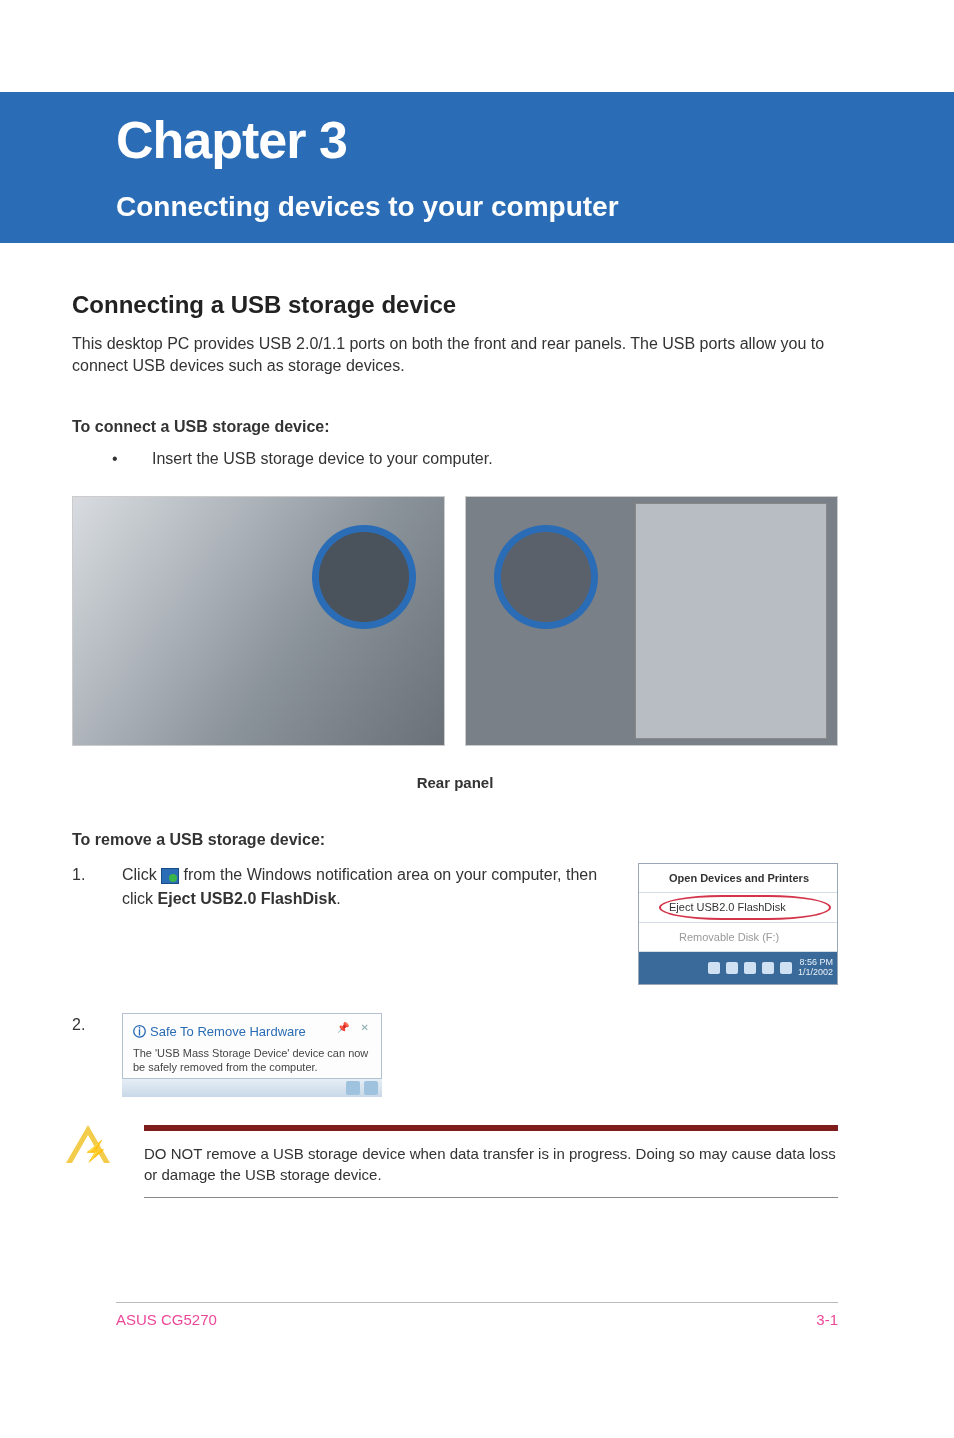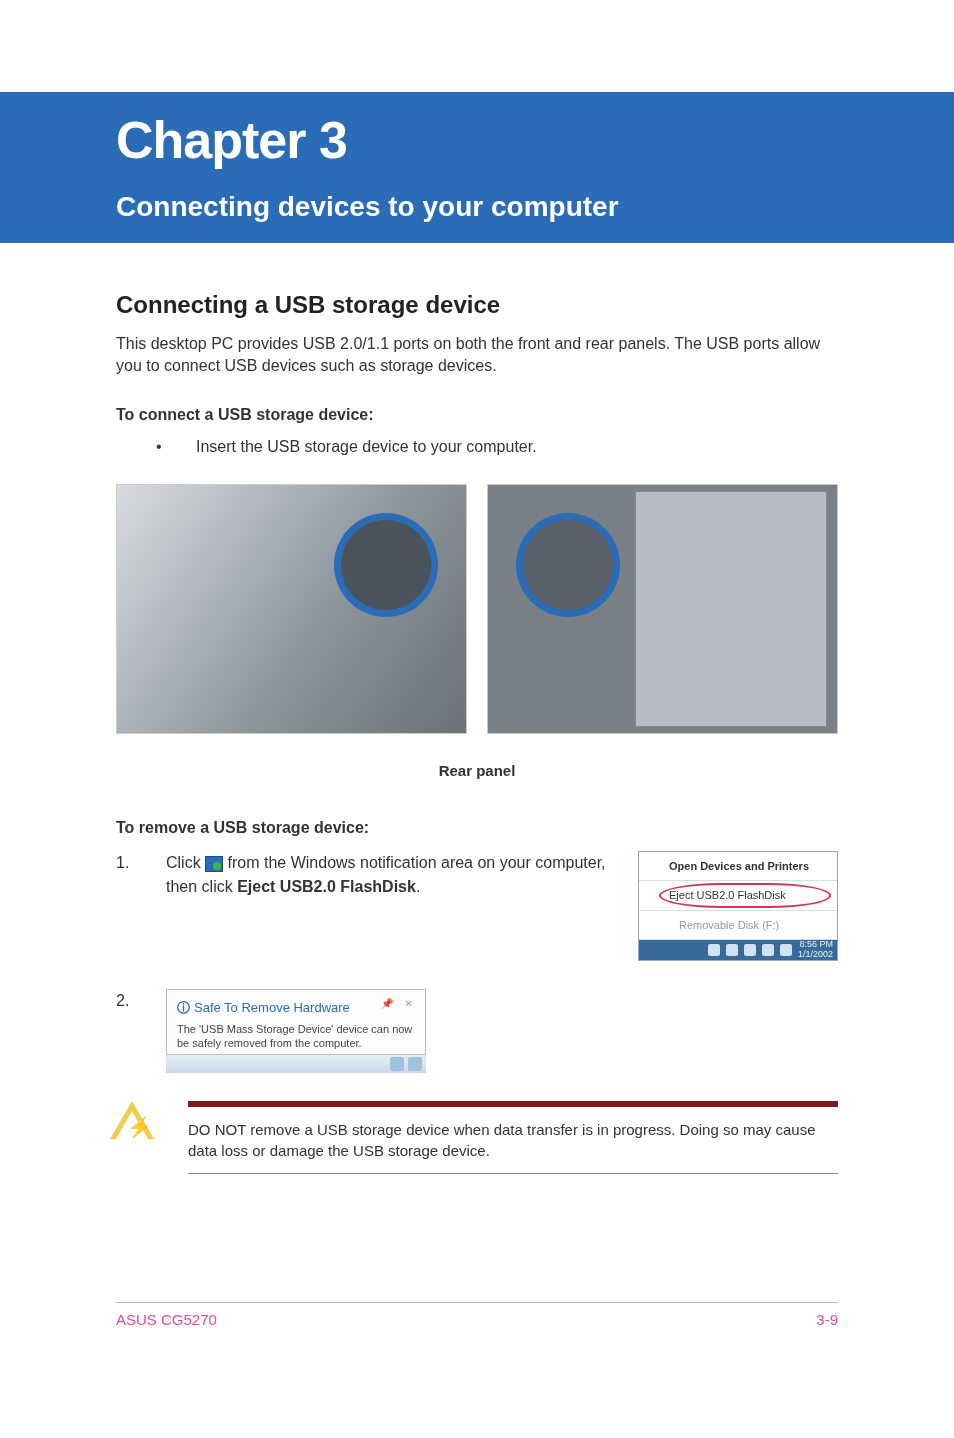--- a/index.html
+++ b/index.html
@@ -20,34 +20,34 @@
       font-size: 52px;
       font-weight: bold;
       letter-spacing: -1px;
     }
     .chapter-subtitle {
       font-size: 28px;
       font-weight: bold;
       margin-top: 21px;
     }
     .content {
-      padding: 48px 116px 0 116px;
+      padding: 48px 116px 0 72px;
       color: #333;
     }
     .section-heading {
       font-size: 24px;
       font-weight: bold;
       color: #222;
       margin-bottom: 14px;
     }
     .body-text {
       font-size: 16px;
       line-height: 1.4;
       color: #333;
-      margin-bottom: 28px;
+      margin-bottom: 40px;
     }
     .sub-heading {
       font-size: 16px;
       font-weight: bold;
       margin-bottom: 14px;
     }
     .bullet-line {
       display: flex;
       margin-left: 40px;
       margin-bottom: 28px;
@@ -170,21 +170,21 @@
     }
     .eject-item.gray { color: #999; padding-left: 40px; }
     .taskbar {
       background: #3a6a9a;
       display: flex;
       justify-content: flex-end;
       align-items: center;
       padding: 2px 4px;
       gap: 6px;
       color: #e8f0f8;
-      height: 20px;
+      height: 32px;
     }
     .taskbar .mini-ic { width: 12px; height: 12px; background: #cfe1f2; border-radius: 2px; }
     .taskbar .time { font-size: 9px; line-height: 1.1; text-align: right; }
     .safe-popup {
       width: 260px;
       border: 1px solid #b3c1d0;
       background: #fdfdfd;
       padding: 8px 10px 4px 10px;
       font-size: 11px;
       position: relative;
@@ -355,14 +355,14 @@
         <div class="triangle-inner"></div>
         <div class="bolt">⚡</div>
       </div>
     </div>
     <div class="warning-text-box">DO NOT remove a USB storage device when data transfer is in progress. Doing so may cause data loss or damage the USB storage device.</div>
   </div>
 </div>
 
 <div class="footer">
   <span>ASUS CG5270</span>
-  <span>3-9</span>
+  <span>3-1</span>
 </div>
 
 </body></html>

